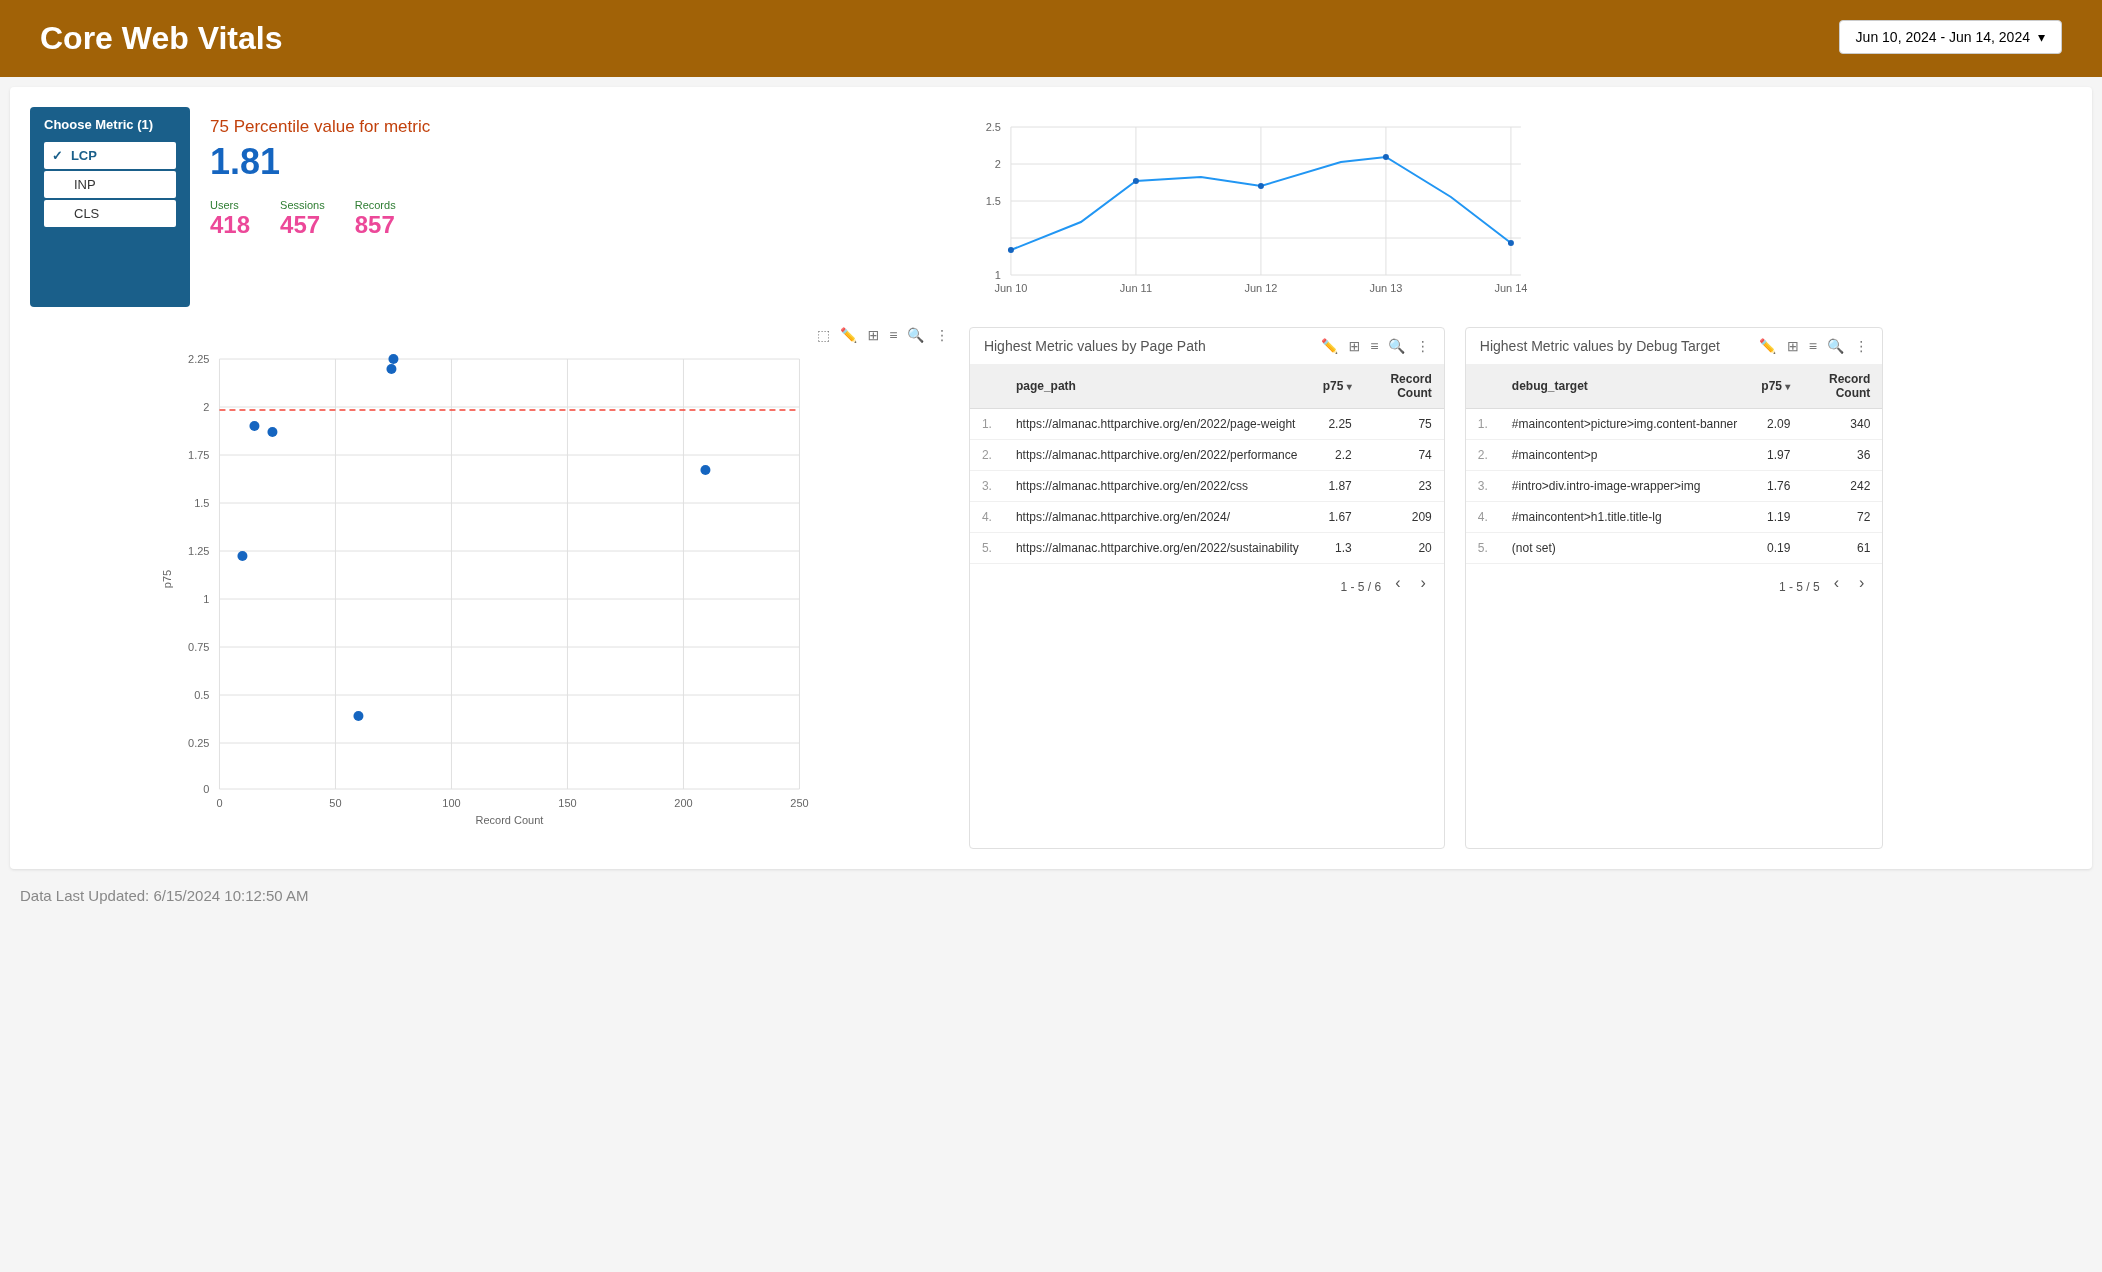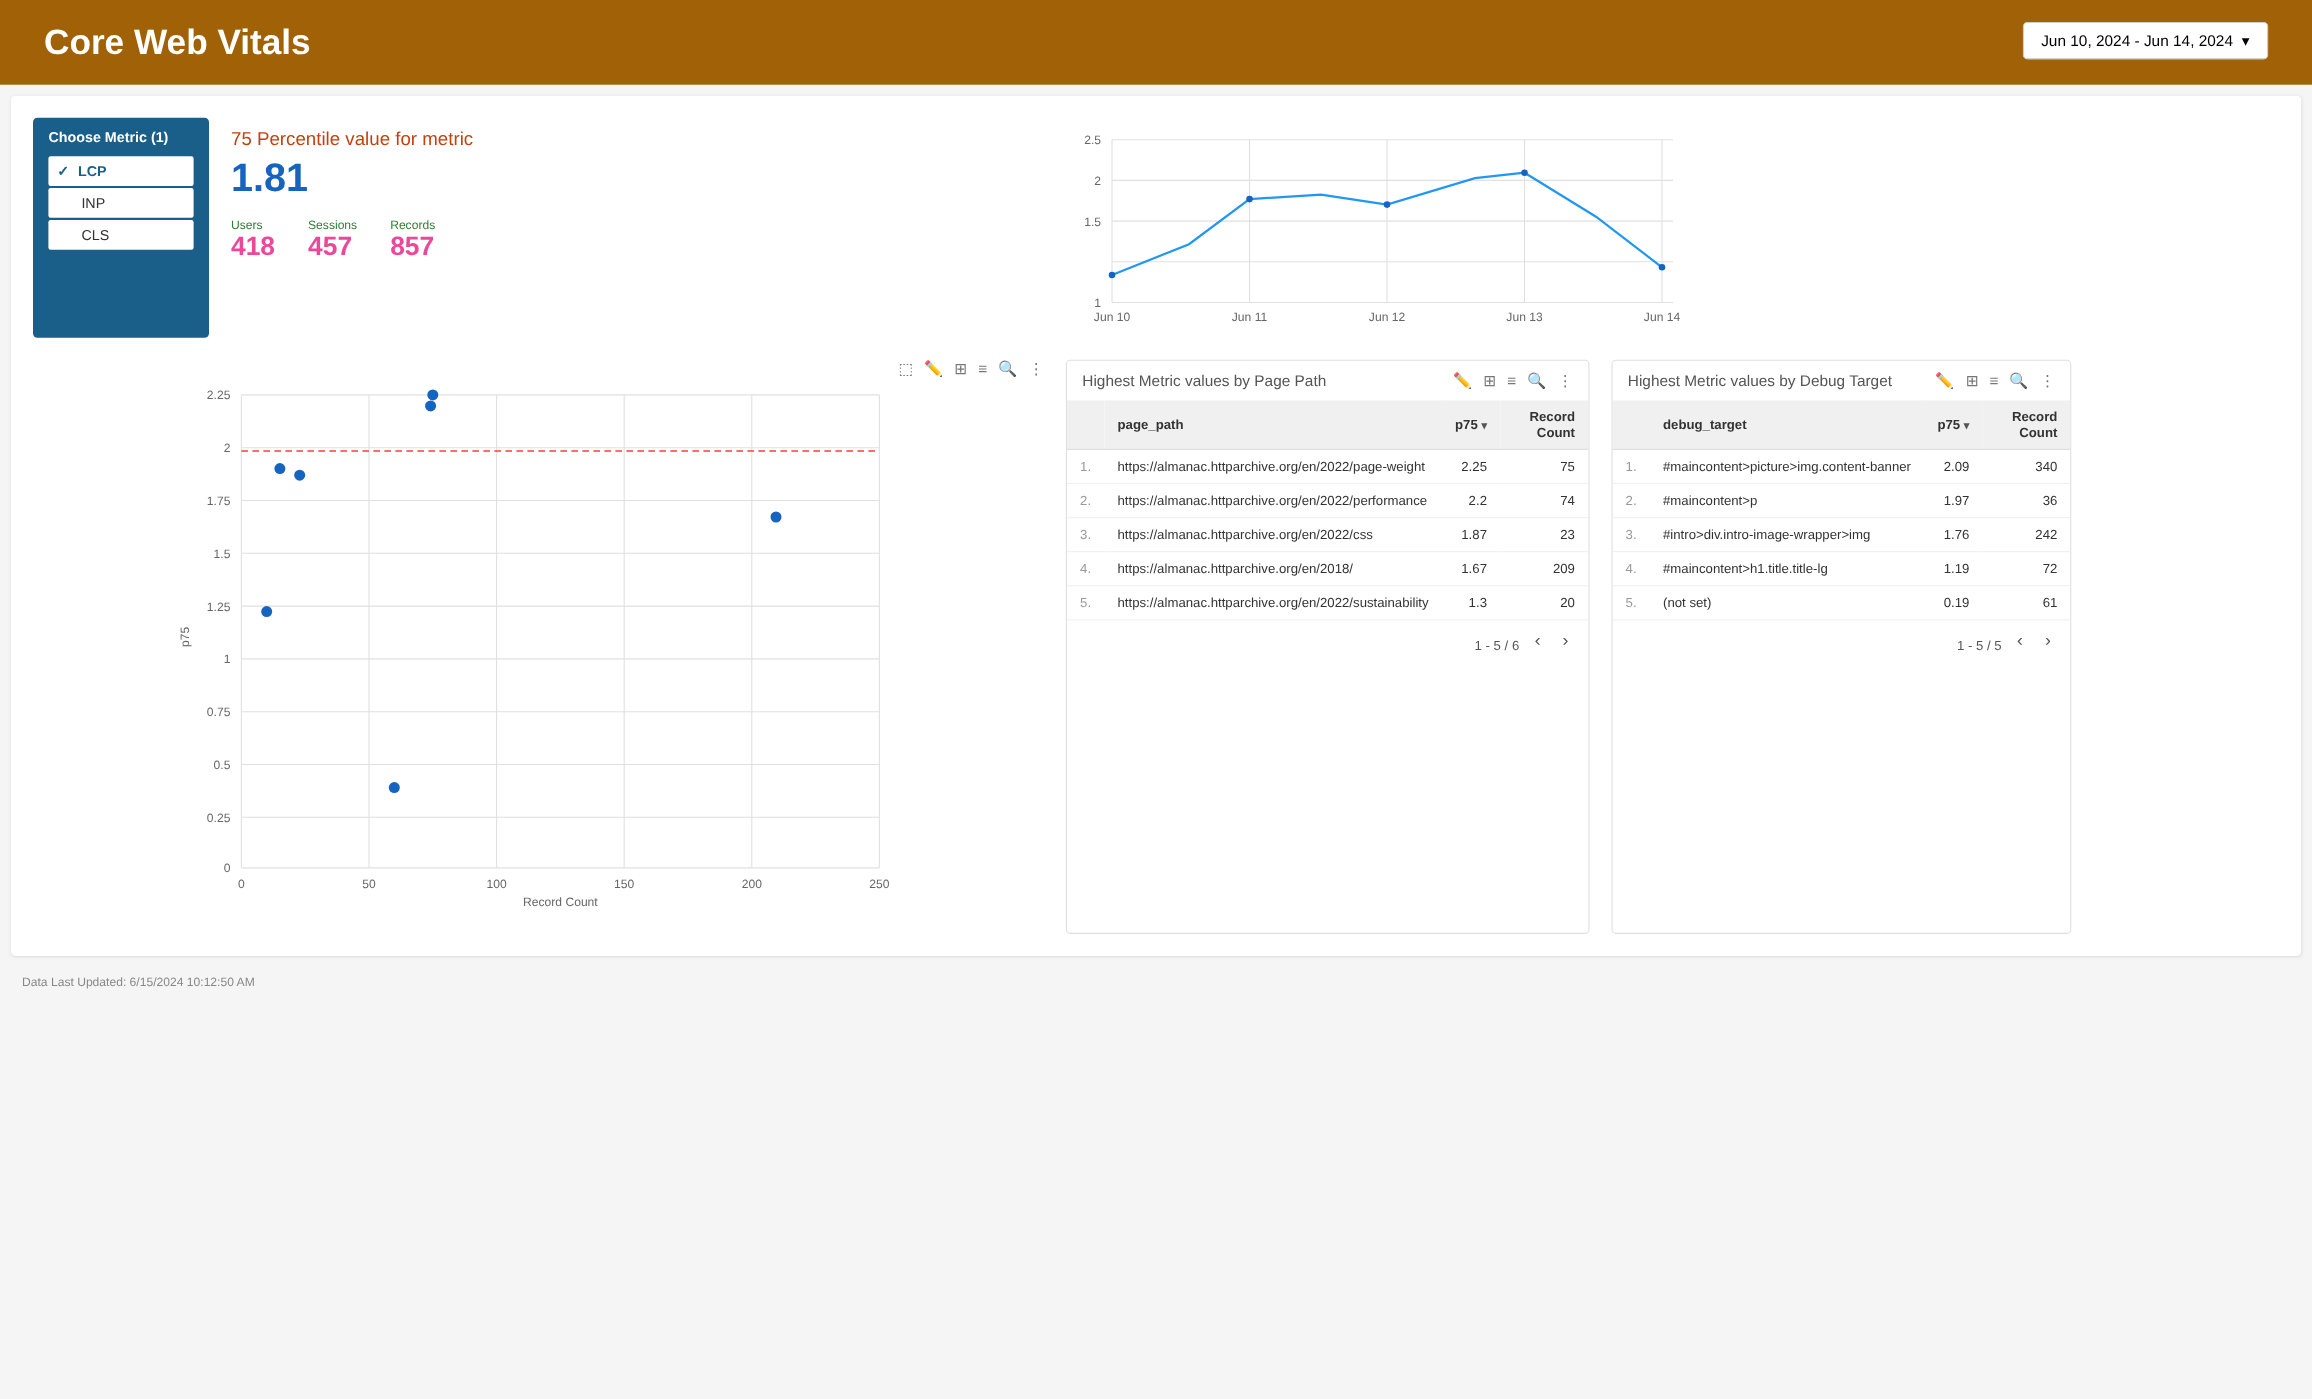--- a/index.html
+++ b/index.html
@@ -210,21 +210,21 @@
       cursor: pointer;
       color: #555;
       font-size: 16px;
       padding: 2px 6px;
       border: none;
       background: none;
     }
 
     .footer {
       padding: 8px 20px;
-      font-size: 11px;
+      font-size: 15px;
       color: #888;
     }
 
     
     .chart-toolbar {
       display: flex;
       justify-content: flex-end;
       gap: 10px;
       margin-bottom: 6px;
       color: #777;
@@ -441,21 +441,21 @@
     <td class="right">74</td>
   </tr>
               <tr>
     <td class="row-num">3.</td>
     <td>https://almanac.httparchive.org/en/2022/css</td>
     <td class="right">1.87</td>
     <td class="right">23</td>
   </tr>
               <tr>
     <td class="row-num">4.</td>
-    <td>https://almanac.httparchive.org/en/2018/</td>
+    <td>https://almanac.httparchive.org/en/2024/</td>
     <td class="right">1.67</td>
     <td class="right">209</td>
   </tr>
               <tr>
     <td class="row-num">5.</td>
     <td>https://almanac.httparchive.org/en/2022/sustainability</td>
     <td class="right">1.3</td>
     <td class="right">20</td>
   </tr>
             </tbody>

